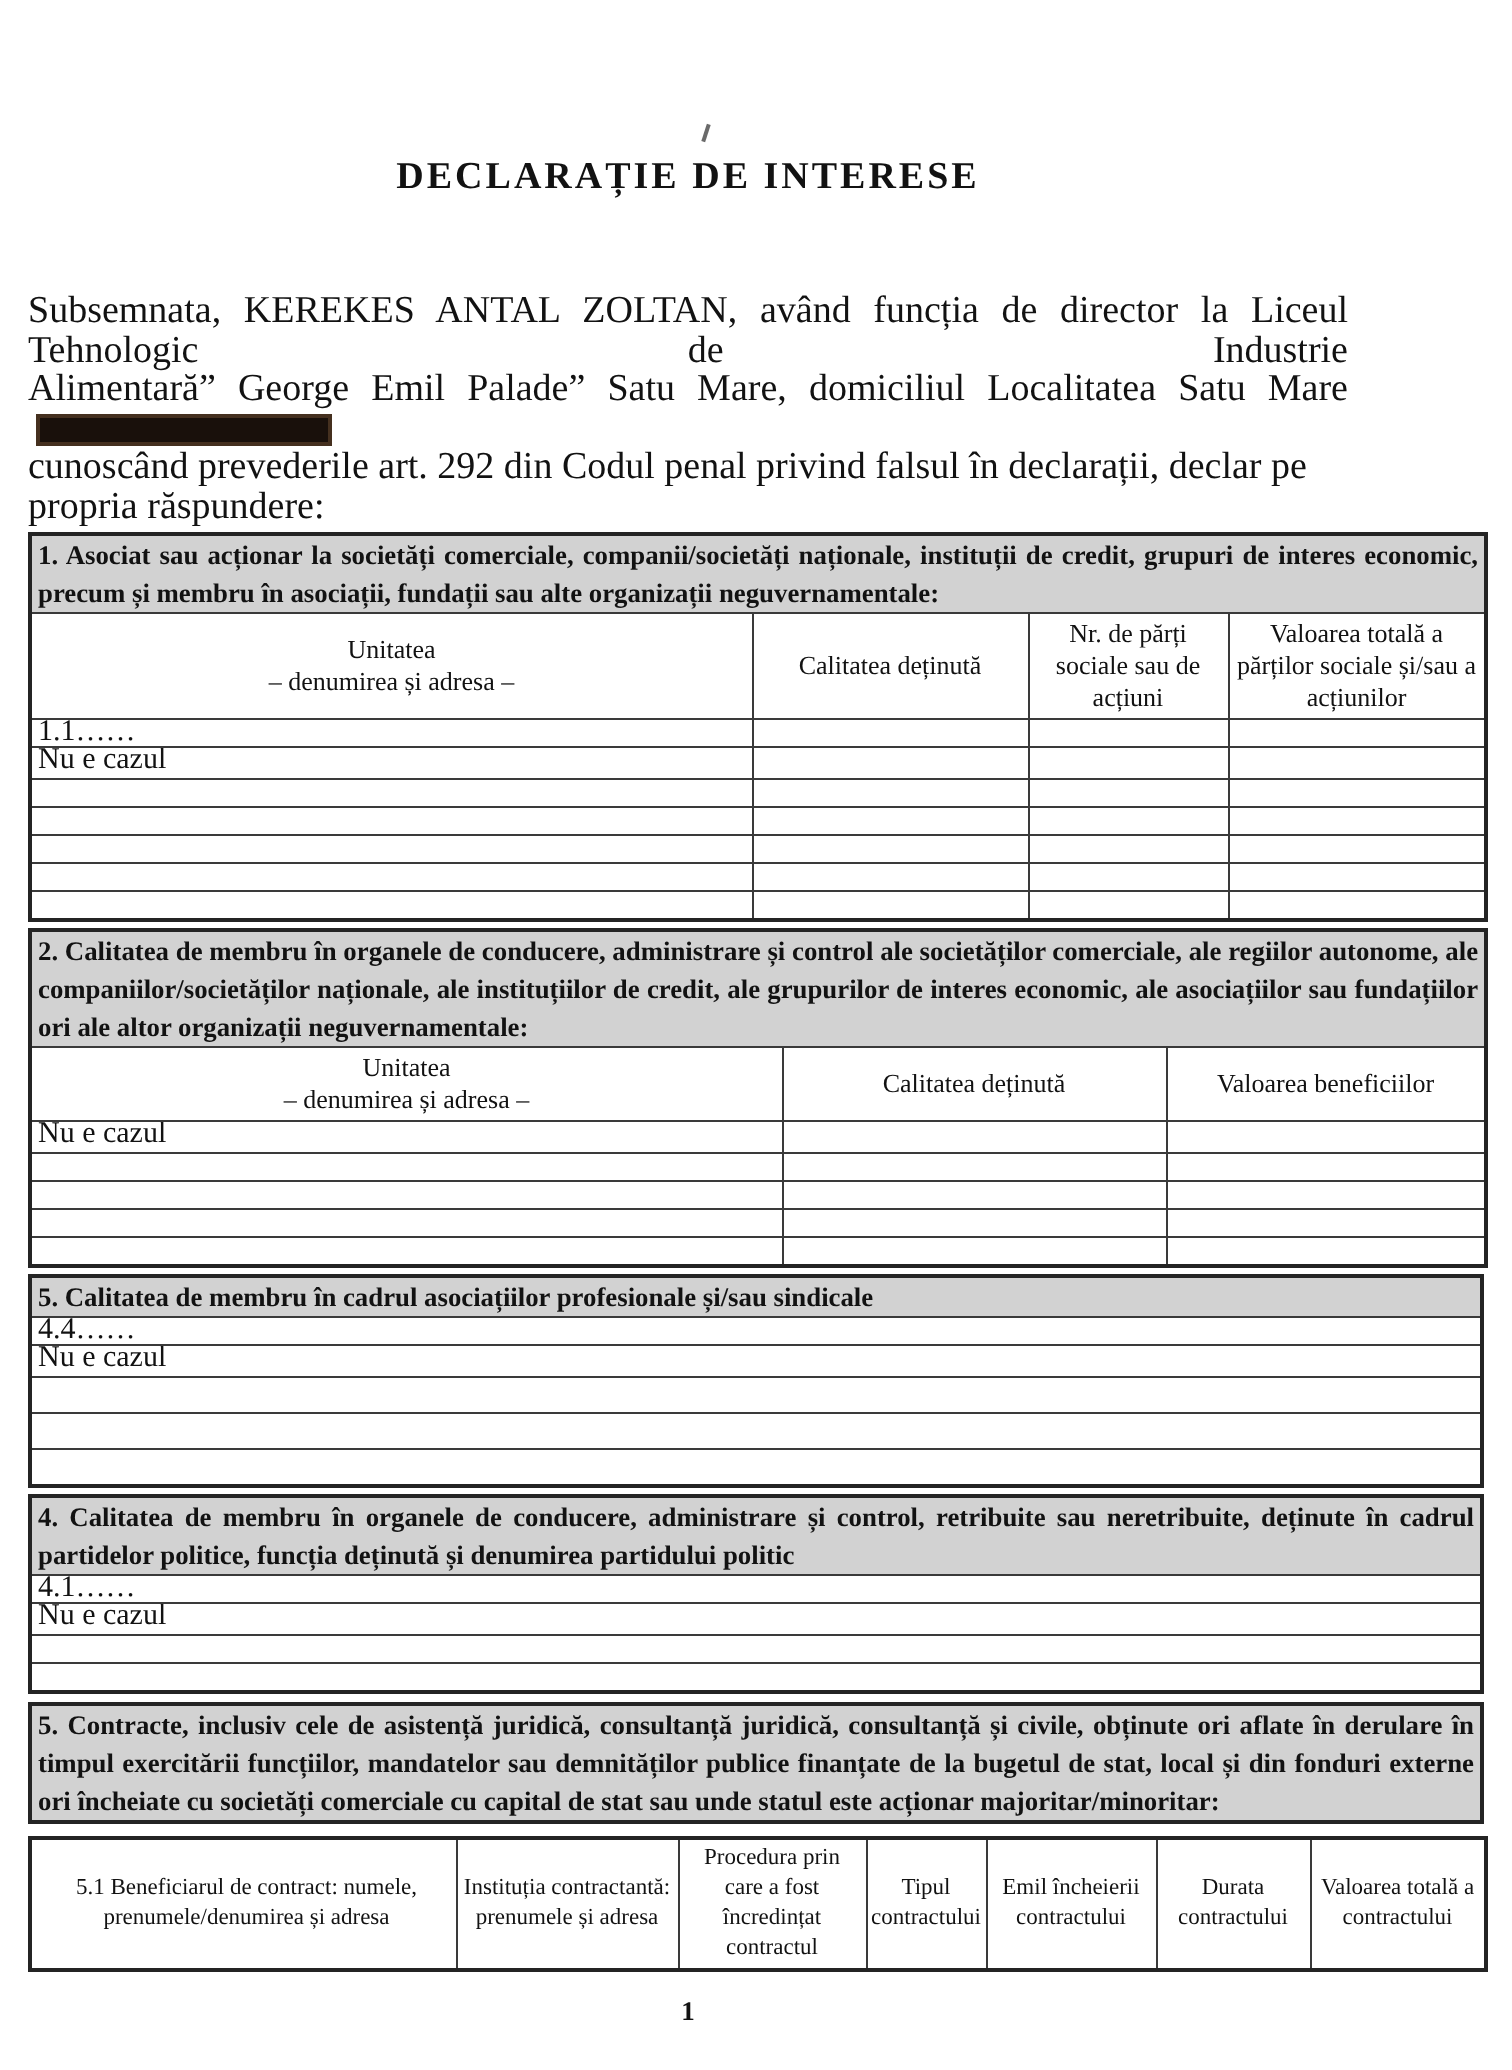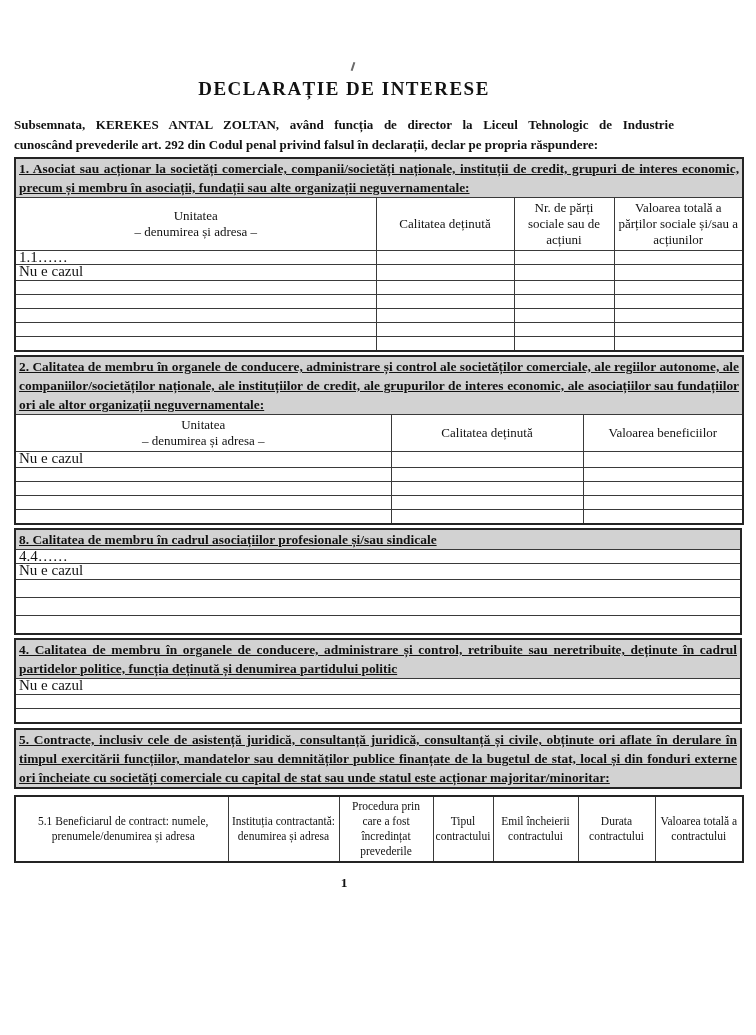--- a/index.html
+++ b/index.html
@@ -11,39 +11,39 @@
   .page { position:relative; width:688px; height:1035px; }
   .mark {
     position:absolute; left:352px; top:62px; width:2px; height:9px;
     background:#6a6a6a; transform:rotate(18deg);
   }
   .title {
     margin:0; padding-top:78px; text-align:center;
     font-size:19px; font-weight:bold; letter-spacing:1.5px;
   }
   .intro {
-    margin:15px 14px 0 14px; font-weight:bold;
-    font-size:13px; line-height:19.5px;
+    margin:46px 14px 0 14px; font-weight:normal;
+    font-size:19px; line-height:19.5px;
   }
   .jl { text-align:justify; text-align-last:justify; }
   .redact {
     display:inline-block; vertical-align:middle;
     background:#19100b; border:2px solid #45301f;
   }
   .r1 { width:144px; height:12px; margin-left:4px; }
   .r2 { width:98px; height:11px; margin-right:5px; }
 
   .tbl {
     border-collapse:collapse; table-layout:fixed; width:728px;
     margin:3px 0 0 14px; border:2px solid #242424;
   }
   .tbl td { border:1px solid #3a3a3a; padding:0 3px; overflow:hidden; }
   .sect {
     background:#d2d2d2; font-weight:bold; font-size:13.4px;
-    line-height:19px; text-align:justify; padding:1px 5px 2px 5px;text-decoration:underline;
+    line-height:19px; text-align:justify; padding:1px 5px 2px 5px;
   }
   .ch td { text-align:center; vertical-align:middle; font-size:13px; line-height:16px; padding:2px; }
   .s1 .ch td { height:44px; }
   .s2 .ch td { height:31px; }
   .pre { white-space:pre-line; }
   .row td { font-size:15px; line-height:13px; vertical-align:top; }
   .h12 td { height:11px; }
   .h16 td { height:15px; }
   .h14 td { height:13px; }
   .h18 td { height:17px; }
@@ -57,20 +57,21 @@
 <body>
 
 <div class="page">
 
   <div class="mark"></div>
 
   <h1 class="title">DECLARAȚIE DE INTERESE</h1>
 
   <div class="intro">
     <div class="jl">Subsemnata, KEREKES ANTAL ZOLTAN, având funcția de director la Liceul Tehnologic de Industrie</div>
+    <div class="jl"><span>Alimentară” George Emil Palade” Satu Mare, domiciliul Localitatea Satu Mare</span><span class="redact r1"></span></div>
     <div>cunoscând prevederile art. 292 din Codul penal privind falsul în declarații, declar pe propria răspundere:</div>
   </div>
 
   <table class="tbl s1">
     <colgroup>
         <col style="width:361px">
         <col style="width:138px">
         <col style="width:100px">
         <col style="width:129px">
       </colgroup>
@@ -170,21 +171,21 @@
       <td></td>
       <td></td>
           <td></td>
     </tr>
   </tbody>
     </table>
 
   <table class="tbl s3">
     <tbody>
         <tr>
-      <td class="sect">8. Calitatea de membru în cadrul asociațiilor profesionale și/sau sindicale</td>
+      <td class="sect">5. Calitatea de membru în cadrul asociațiilor profesionale și/sau sindicale</td>
     </tr>
     <tr class="row h12">
           <td>4.4……</td>
         </tr>
     <tr class="row h16">
           <td>Nu e cazul</td>
         </tr>
     <tr class="row h18">
           <td></td>
         </tr>
@@ -195,20 +196,23 @@
           <td></td>
         </tr>
   </tbody>
     </table>
 
   <table class="tbl s4">
     <tbody>
         <tr>
       <td class="sect">4. Calitatea de membru în organele de conducere, administrare și control, retribuite sau neretribuite, deținute în cadrul partidelor politice, funcția deținută și denumirea partidului politic</td>
     </tr>
+    <tr class="row h12">
+          <td>4.1……</td>
+        </tr>
     <tr class="row h16">
           <td>Nu e cazul</td>
         </tr>
     <tr class="row h14">
           <td></td>
         </tr>
     <tr class="row h14">
           <td></td>
         </tr>
   </tbody>
@@ -228,22 +232,22 @@
         <col style="width:111px">
         <col style="width:94px">
         <col style="width:60px">
       <col style="width:85px">
         <col style="width:77px">
         <col style="width:88px">
     </colgroup>
     <tbody>
         <tr class="ch5">
       <td class="first">5.1 Beneficiarul de contract: numele, prenumele/denumirea și adresa</td>
-      <td>Instituția contractantă: denumirea și adresa</td>
-      <td>Procedura prin care a fost încredințat prevederile</td>
+      <td>Instituția contractantă: prenumele și adresa</td>
+      <td>Procedura prin care a fost încredințat contractul</td>
       <td>Tipul contractului</td>
       <td>Emil încheierii contractului</td>
       <td>Durata contractului</td>
       <td>Valoarea totală a contractului</td>
     </tr>
   </tbody>
     </table>
 
   <div class="pagenum">1</div>
 

